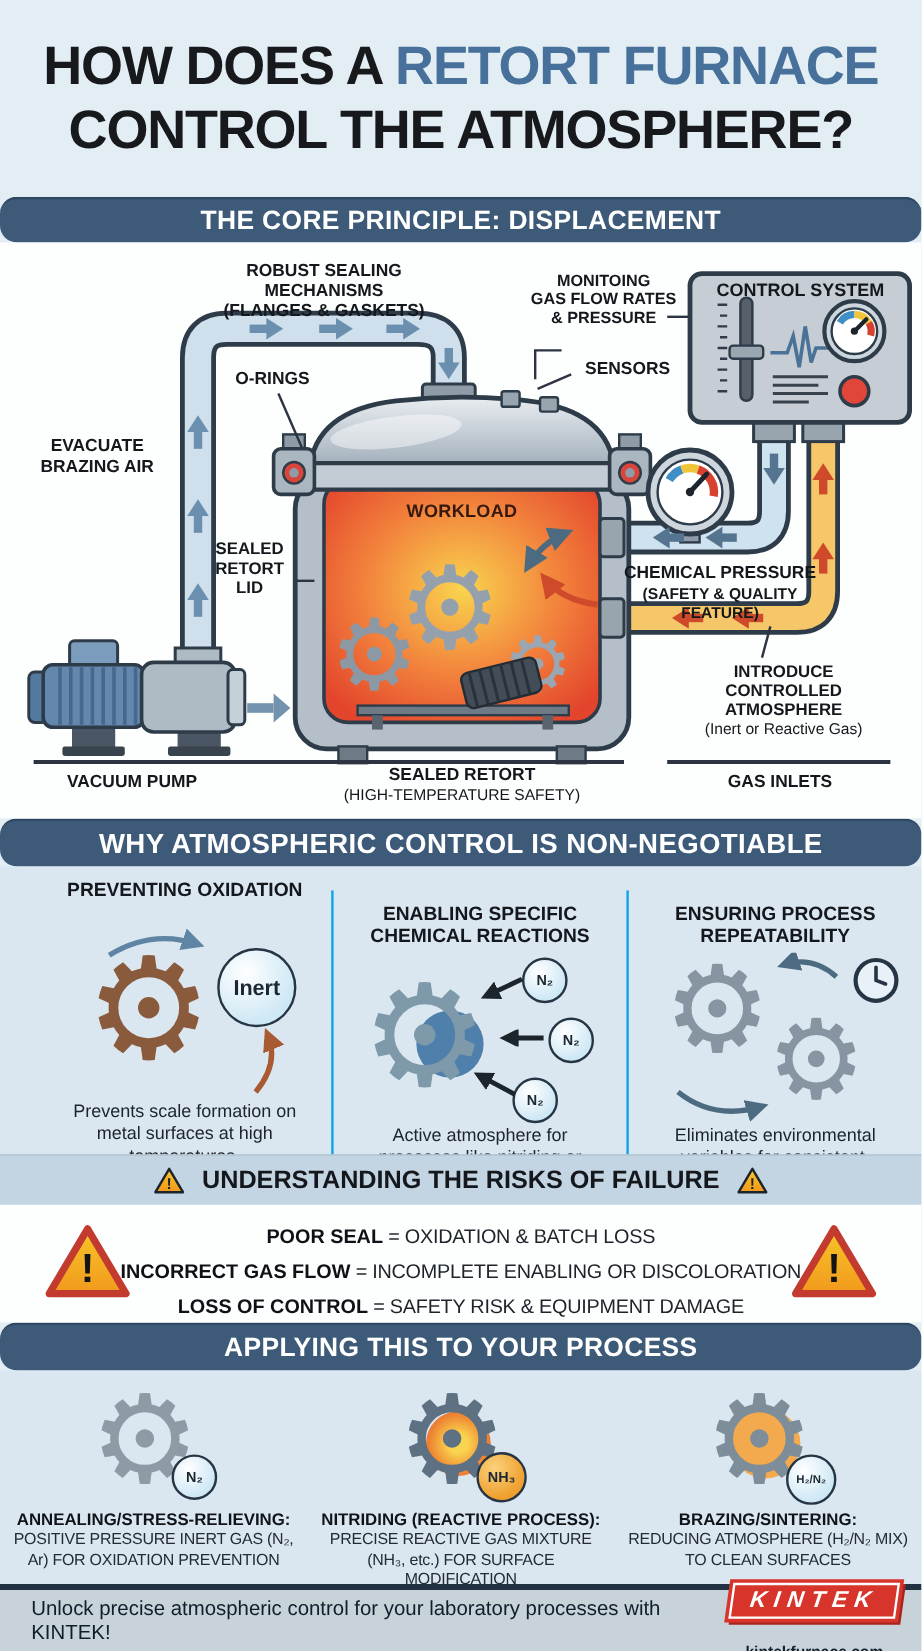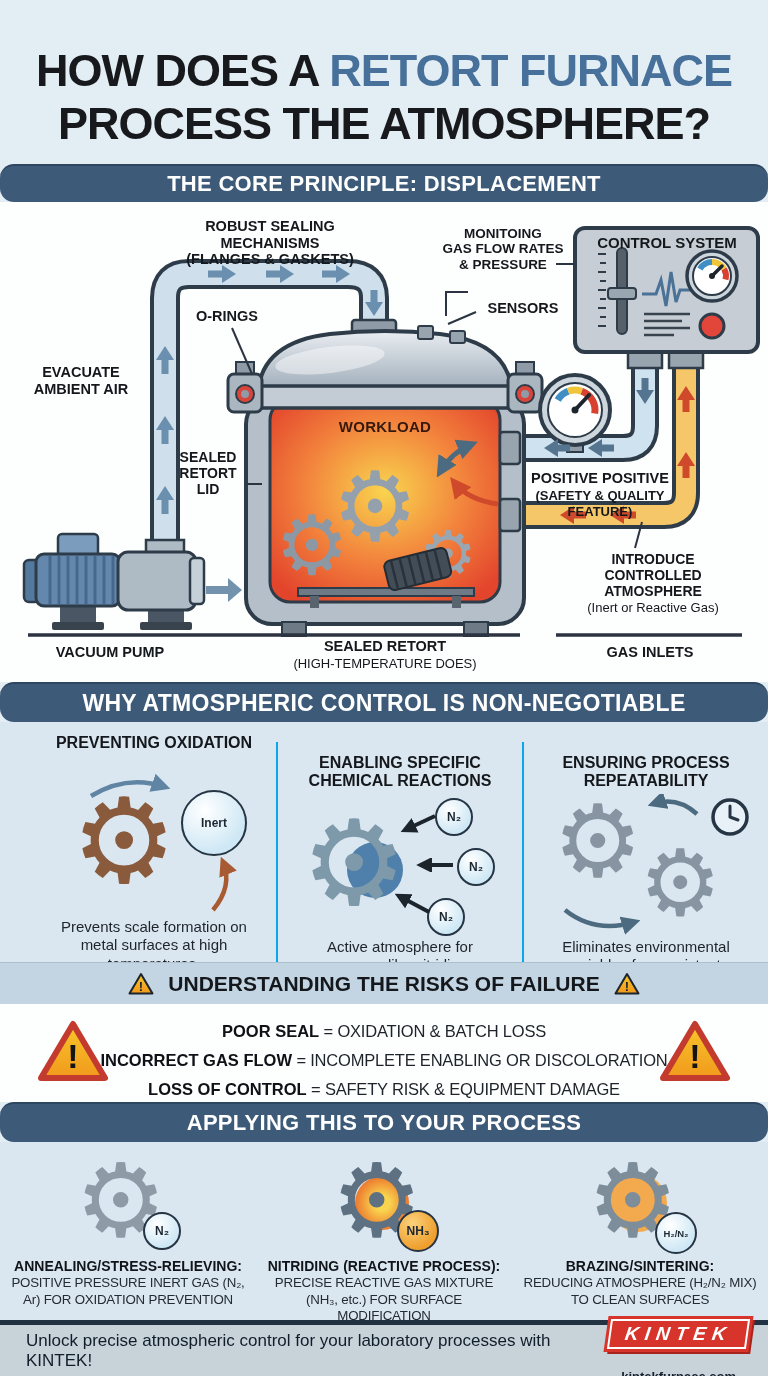--- a/index.html
+++ b/index.html
@@ -1,21 +1,21 @@
 <!DOCTYPE html>
 <html><head>
 <meta charset="utf-8">
 <style>
   html,body{margin:0;padding:0;}
   .page{position:relative;width:768px;height:1376px;background:#e3edf4;overflow:hidden;
         font-family:"Liberation Sans",sans-serif;}
   .sec{position:absolute;left:0;width:768px;box-sizing:border-box;}
 
   
-  .hdr{top:0;height:164px;background:#e3edf4;text-align:center;padding-top:44px;}
+  .hdr{top:0;height:164px;background:#e3edf4;text-align:center;padding-top:28px;}
   .hdr h1{margin:0;font-size:45px;line-height:1.18;letter-spacing:-1px;color:#17191c;font-weight:bold;}
   .hdr .accent{color:#47719a;}
 
   
   .banner{background:#3d5a78;color:#fff;font-weight:bold;font-size:22px;letter-spacing:.3px;
           display:flex;align-items:center;justify-content:center;border-top:2px solid #2e4660;border-radius:14px;}
   .b1{top:164px;height:38px;}
   .b2{top:682px;height:40px;font-size:23px;}
   .b3{top:1102px;height:40px;}
   .riskband{top:962px;height:42px;background:#c3d4e2;color:#14181c;font-weight:bold;font-size:21px;
@@ -61,21 +61,21 @@
              font-size:19px;letter-spacing:6px;}
   .site{font-size:13px;font-weight:bold;color:#16212e;margin-top:20px;}
 </style>
 </head>
 <body>
 
 <div class="page">
 
   <div class="sec hdr">
     <h1><span>HOW DOES A </span><span class="accent">RETORT FURNACE</span><br>
-      <span>PROCESS THE ATMOSPHERE?</span></h1>
+      <span>CONTROL THE ATMOSPHERE?</span></h1>
   </div>
 
   <div class="sec banner b1">
     <span>THE CORE PRINCIPLE: DISPLACEMENT</span>
   </div>
 
   <div class="sec diag">
     <svg width="768" height="480" viewBox="0 0 768 480">
       <defs>
         <radialGradient id="heat" cx="50%" cy="45%" r="65%">
@@ -285,59 +285,59 @@
     <div class="lab" style="left:440px;top:24px;width:126px;">
       <span>MONITOING</span><br>
       <span>GAS FLOW RATES</span><br>
       <span>&amp; PRESSURE</span>
     </div>
     <div class="lab" style="left:584px;top:32px;width:166px;font-size:15px;">CONTROL SYSTEM</div>
     <div class="lab" style="left:182px;top:106px;width:90px;font-size:14.5px;">O-RINGS</div>
     <div class="lab" style="left:478px;top:98px;width:90px;font-size:14.5px;">SENSORS</div>
     <div class="lab" style="left:22px;top:162px;width:118px;font-size:14.5px;">
       <span>EVACUATE</span><br>
-      <span>AMBIENT AIR</span>
+      <span>BRAZING AIR</span>
     </div>
     <div class="lab lab-workload" style="left:320px;top:216px;width:130px;">WORKLOAD</div>
     <div class="lab" style="left:172px;top:248px;width:72px;font-size:14px;">
       <span>SEALED</span><br>
       <span>RETORT</span><br>
       <span>LID</span>
     </div>
     <div class="lab" style="left:510px;top:268px;width:180px;font-size:14.5px;">
-      <span>POSITIVE POSITIVE</span><br>
+      <span>CHEMICAL PRESSURE</span><br>
       <span class="sub">(SAFETY &amp; QUALITY FEATURE)</span>
     </div>
     <div class="lab" style="left:560px;top:350px;width:186px;font-size:14px;">
       <span>INTRODUCE</span><br>
       <span>CONTROLLED</span><br>
       <span>ATMOSPHERE</span><br>
       <span class="subn">(Inert or Reactive Gas)</span>
     </div>
     <div class="lab" style="left:35px;top:442px;width:150px;font-size:14.5px;">VACUUM PUMP</div>
     <div class="lab" style="left:255px;top:436px;width:260px;font-size:14.5px;">
       <span>SEALED RETORT</span><br>
-      <span class="subn">(HIGH-TEMPERATURE DOES)</span>
+      <span class="subn">(HIGH-TEMPERATURE SAFETY)</span>
     </div>
     <div class="lab" style="left:580px;top:442px;width:140px;font-size:14.5px;">GAS INLETS</div>
   </div>
 
   <div class="sec banner b2">
     <span>WHY ATMOSPHERIC CONTROL IS NON-NEGOTIABLE</span>
   </div>
 
   <div class="sec why">
     <div class="col">
       <h3>PREVENTING OXIDATION</h3>
       <div class="icnbox">
         <svg width="90" height="26" style="position:absolute;left:46px;top:-2px;">
             <path d="M6 22 Q42 0 80 13" fill="none" stroke="#5f84a4" stroke-width="4.5" marker-end="url(#mB2)"></path>
           </svg>
         <span class="gear" style="left:32px;top:6px;font-size:118px;color:#8a5a3c;">⚙</span>
-        <div class="bub" style="left:142px;top:14px;width:62px;height:62px;font-size:12px;">Inert</div>
+        <div class="bub" style="left:142px;top:14px;width:62px;height:62px;font-size:18px;">Inert</div>
         <svg width="50" height="58" style="position:absolute;left:148px;top:80px;">
             <path d="M26 54 Q46 30 36 6" fill="none" stroke="#a85a32" stroke-width="4.5" marker-end="url(#mRu)"></path>
           </svg>
       </div>
       <p>Prevents scale formation on metal surfaces at high temperatures.</p>
     </div>
     <div class="col">
       <h3>ENABLING SPECIFIC CHEMICAL REACTIONS</h3>
       <div class="icnbox">
         <div style="position:absolute;left:62px;top:46px;width:56px;height:56px;border-radius:50%;background:#4e80ab;"></div>

